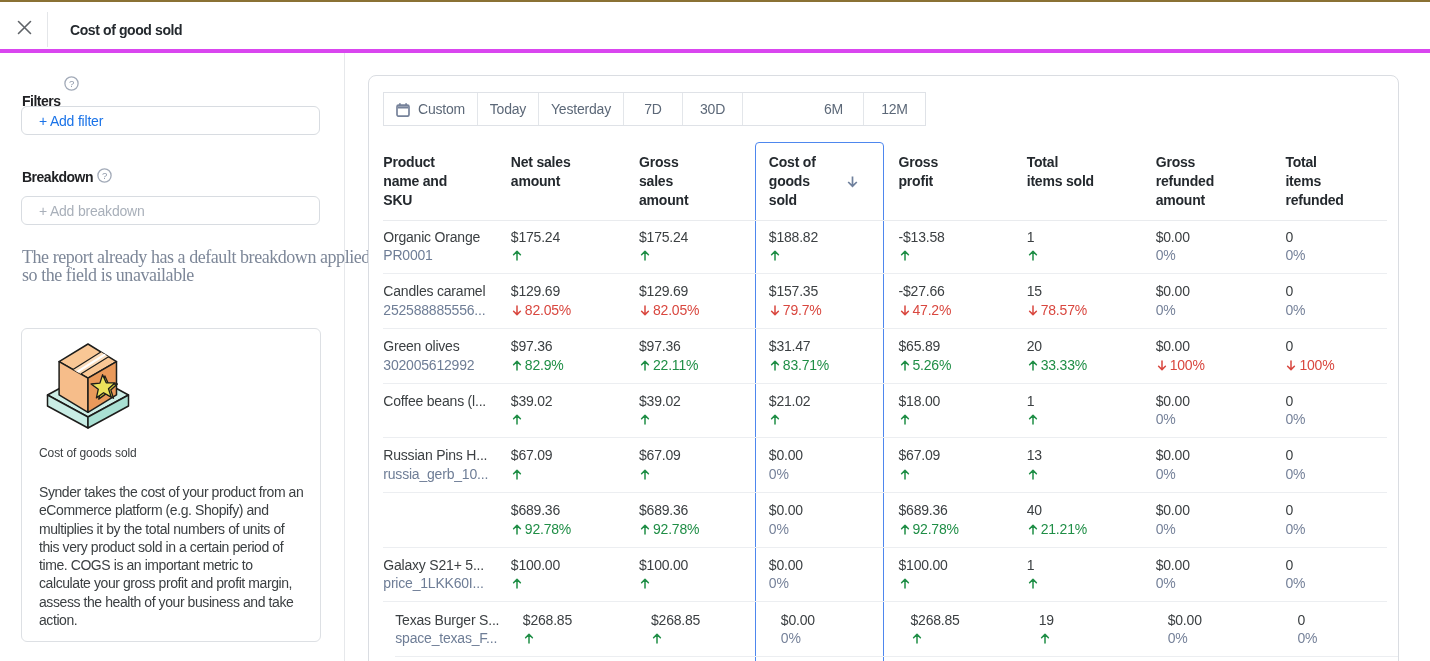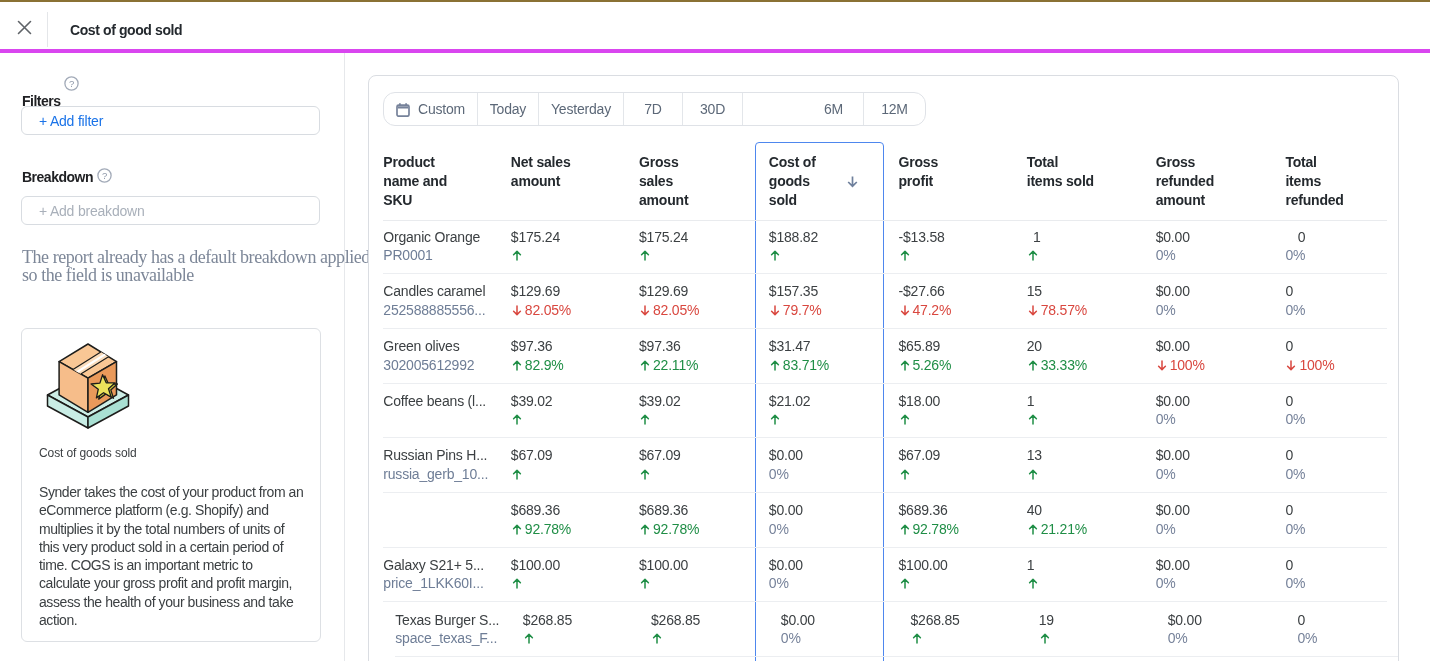--- a/index.html
+++ b/index.html
@@ -16,21 +16,21 @@
 .inputbox { position:absolute; left:21px; width:299px; height:29px; border:1px solid #d8dce1; border-radius:6px; background:#fff; }
 .inputbox span { position:absolute; left:17px; top:6px; font-size:14px; }
 .bluelink { color:#1a73e8; }
 .placeholder { color:#a9b0ba; }
 #helper { position:absolute; left:22px; top:196px; white-space:nowrap; color:#7d8798; font-size:18px; line-height:17.8px; letter-spacing:-0.45px;font-family:Liberation Serif, serif; }
 #infocard { position:absolute; left:21px; top:275px; width:300px; height:314px; border:1px solid #dde0e4; border-radius:6px; background:#fff; }
 #cardicon { position:absolute; left:24px; top:13px; }
 #cardtitle { position:absolute; left:17px; top:117px; font-size:12px; color:#3c4043; letter-spacing:-0.1px; }
 #cardtext { position:absolute; left:17px; top:154px; white-space:nowrap; font-size:14px; line-height:18.3px; color:#3c4043; letter-spacing:-0.42px; }
 #maincard { position:absolute; left:368px; top:75px; width:1031px; height:600px; border:1px solid #dadde2; border-radius:8px; background:#fff; overflow:hidden; }
-#tabbar { position:absolute; left:14px; top:16px; height:34px; display:flex; border:1px solid #dfe2e7; border-radius:12px; overflow:hidden; background:#fff; }
+#tabbar { position:absolute; left:14px; top:16px; height:34px; display:flex; border:1px solid #dfe2e7; border-radius:0; overflow:hidden; background:#fff; }
 .tab { height:32px; line-height:32px; text-align:center; color:#5c6878; font-size:14px; border-right:1px solid #e3e6ea; padding:0; }
 .tab:last-child { border-right:none; }
 .tab.sel { background:#edeff3; color:#1f232a; }
 #tabbar .tab.custom { display:flex; align-items:center; justify-content:center; gap:8px; }
 #table { position:absolute; left:14px; top:0; width:1004px; height:600px; }
 .hl { position:absolute; font-weight:bold; color:#24292e; font-size:14px; line-height:19px; top:77px; }
 .hborder { position:absolute; left:0; top:143.6px; width:1004px; height:1px; background:#e9ebee; }
 .bluebox { position:absolute; left:371.8px; top:65.5px; width:129.4px; height:533px; border:1px solid #4e87ee; border-radius:4px 4px 0 0; }
 .row { position:absolute; left:0; width:1004px; height:54.7px; border-bottom:1px solid #eceef1; }
 .cell { position:absolute; top:8px; font-size:14px; color:#3c4043; line-height:19px; }
@@ -112,21 +112,21 @@
 <div class="hl c3">Gross<br>sales<br>amount</div>
 <div class="hl c4">Cost of<br>goods<br>sold</div>
 <div class="hl c5">Gross<br>profit</div>
 <div class="hl c6">Total<br>items sold</div>
 <div class="hl c7">Gross<br>refunded<br>amount</div>
 <div class="hl c8">Total<br>items<br>refunded</div>
 <svg style="position:absolute; left:463.3px; top:99.4px;" width="13" height="13" viewBox="0 0 13 13">
         <path d="M6.5 1.6v9.2M2.2 7l4.3 4.2L10.8 7" fill="none" stroke="#6f809c" stroke-width="1.7" stroke-linecap="butt" stroke-linejoin="miter"></path>
       </svg>
 <div class="hborder"></div>
-<div class="row" style="top:143.6px;text-align:right;">
+<div class="row" style="top:143.6px;">
         <div class="cell c1">
           <div>Organic Orange</div>
           <div class="sub sku">PR0001</div>
         </div>
         <div class="cell c2">
           <div>$175.24</div>
           <div class="sub g">
             <svg width="12" height="13" viewBox="0 0 12 13" style="margin-right:2px;">
               <path d="M6 11V2.4M2.6 5.8L6 2.4l3.4 3.4" fill="none" stroke="#1f8e46" stroke-width="1.5" stroke-linecap="round" stroke-linejoin="round"></path>
             </svg>

